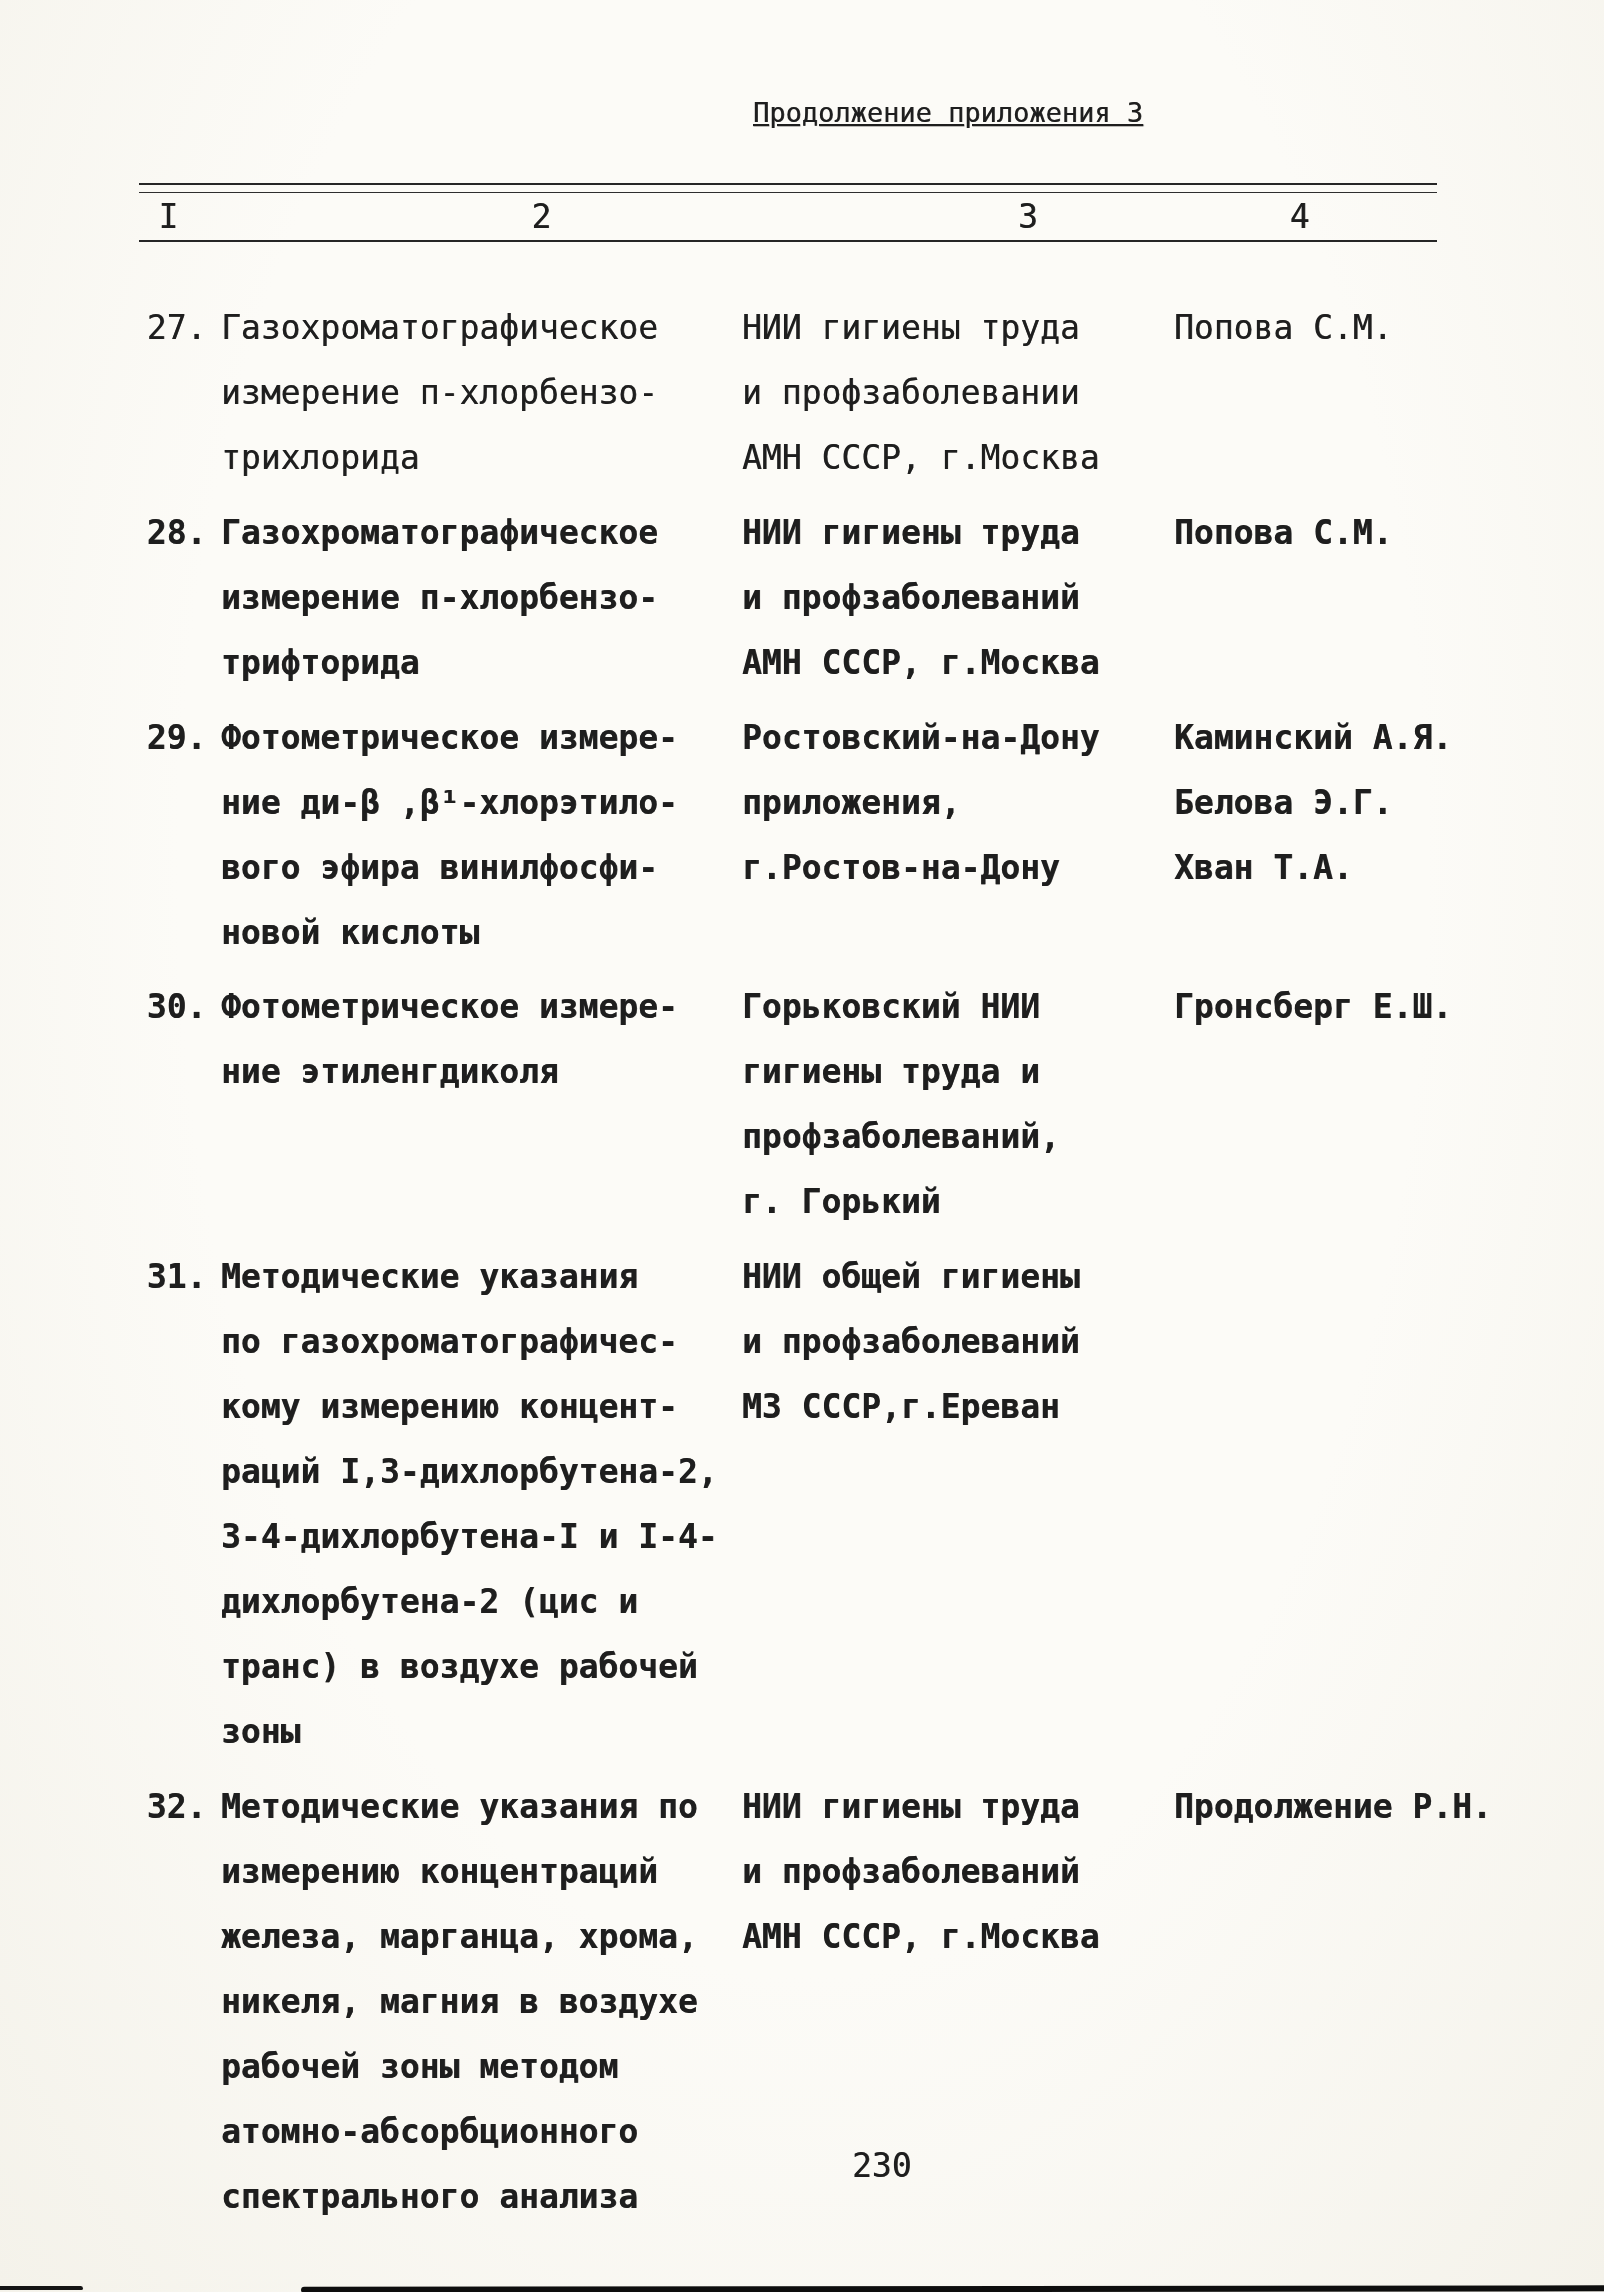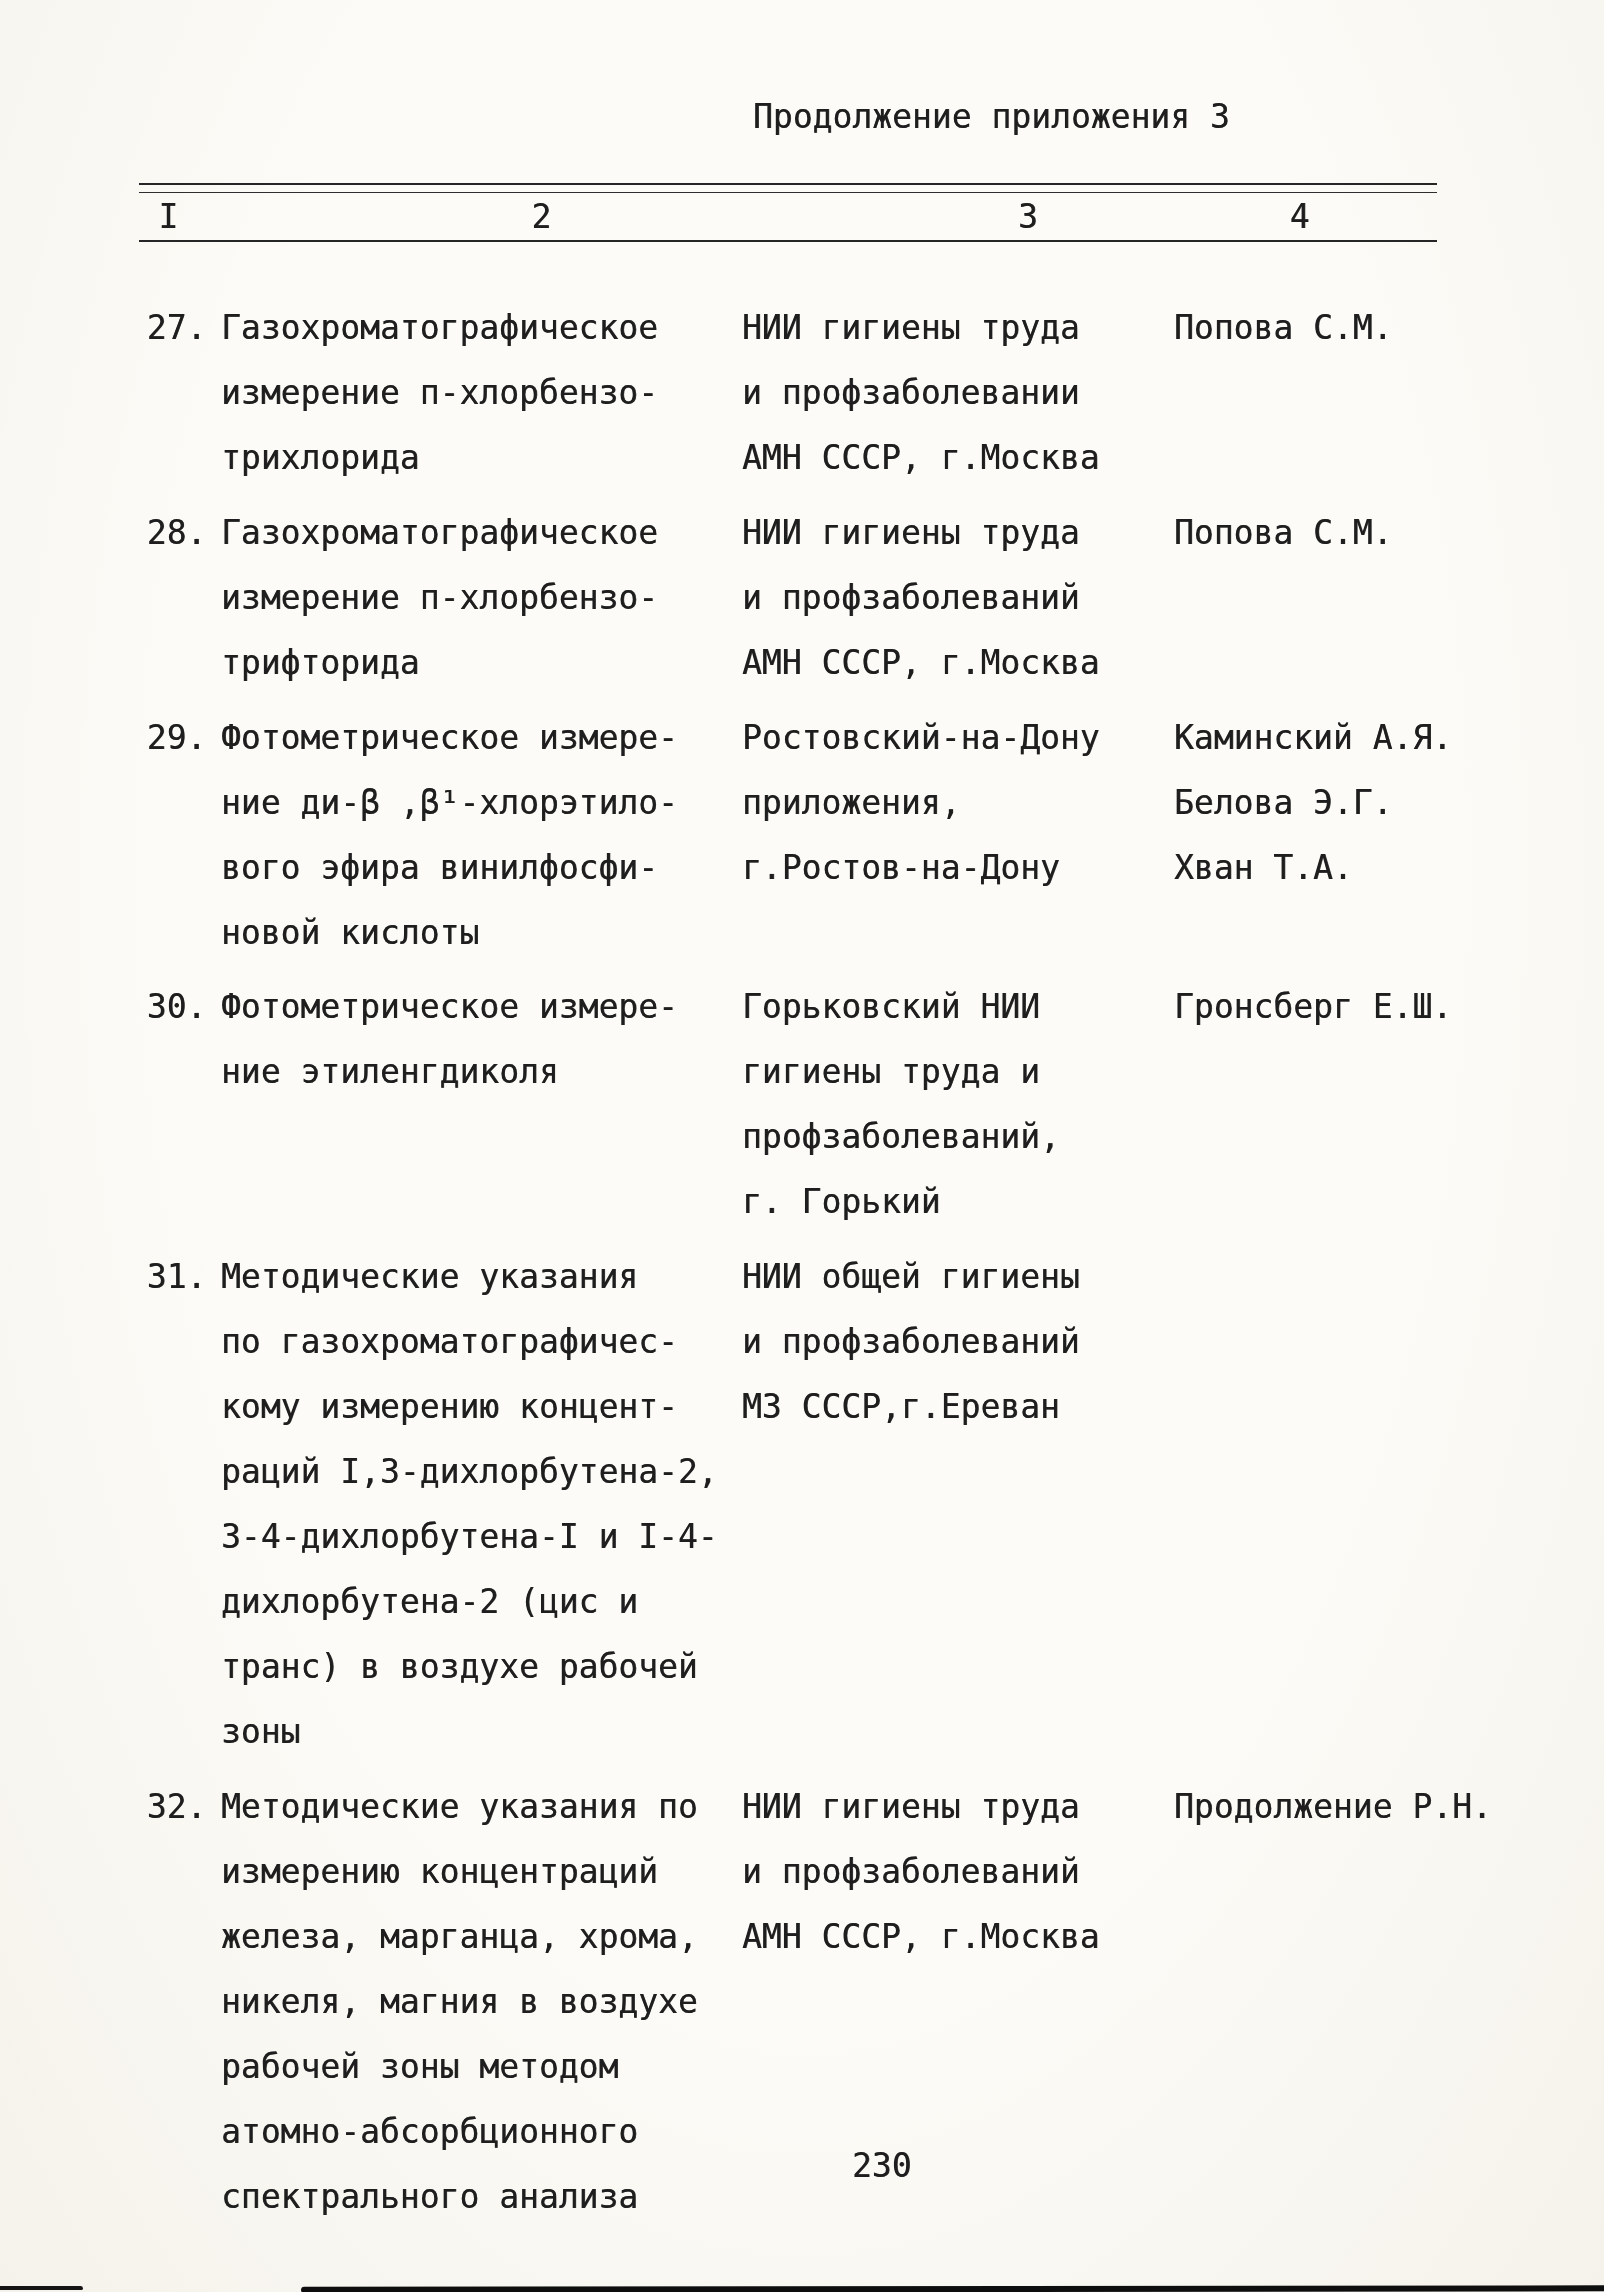--- a/index.html
+++ b/index.html
@@ -13,22 +13,23 @@
     font-family: "DejaVu Sans Mono", "Liberation Mono", monospace;
     color: #1e1e1e;
     overflow: hidden;
     text-shadow: 0.4px 0.4px 0.6px rgba(25,25,25,0.75);
   }
 
   .doc-title {
     position: absolute;
     left: 753px;
     top: 97px;
-    font-size: 33px;
+    font-size: 27px;
     white-space: pre;
+    text-decoration: underline;
   }
 
   .table {
     position: absolute;
     left: 139px;
     top: 183px;
     width: 1298px;
   }
 
   .rule-double {
@@ -55,21 +56,21 @@
   .header-row .cell {
     line-height: 47px;
     height: 47px;
   }
   .h1 { padding-left: 19.4px; }
   .h2 { text-align: center; transform: translateX(60px); }
   .h3 { text-align: center; transform: translateX(70px); }
   .h4 { text-align: center; transform: translateX(-5.8px); }
 
   .tbody { padding-top: 13.6px; margin-top: 40px; }
-  .row + .row { margin-top: 9.7px; }
+  .row + .row { margin-top: 9.7px; font-weight: bold; }
   .num { padding-left: 7.8px; }
 
   .page-number {
     position: absolute;
     left: 852px;
     top: 2146px;
     font-size: 33px;
   }
 
   .scan-edge-main {

